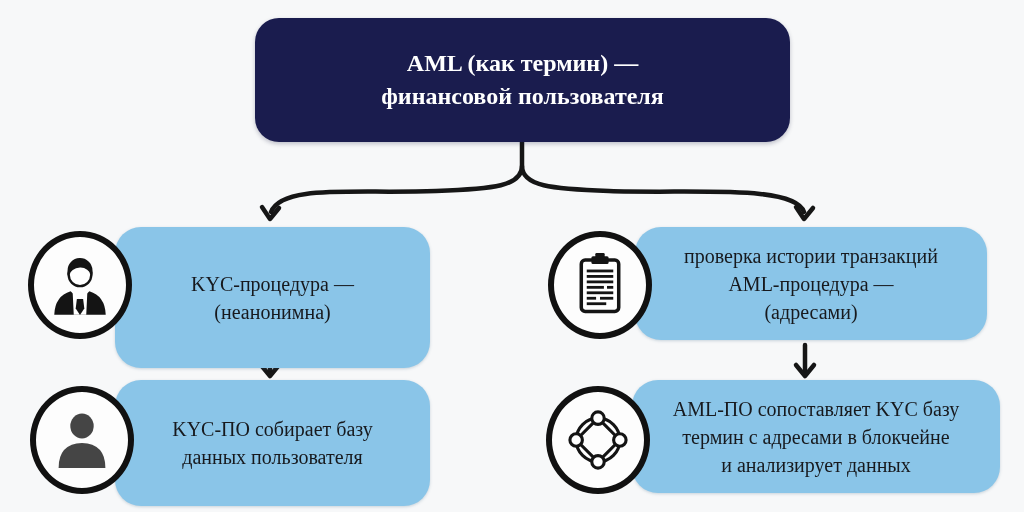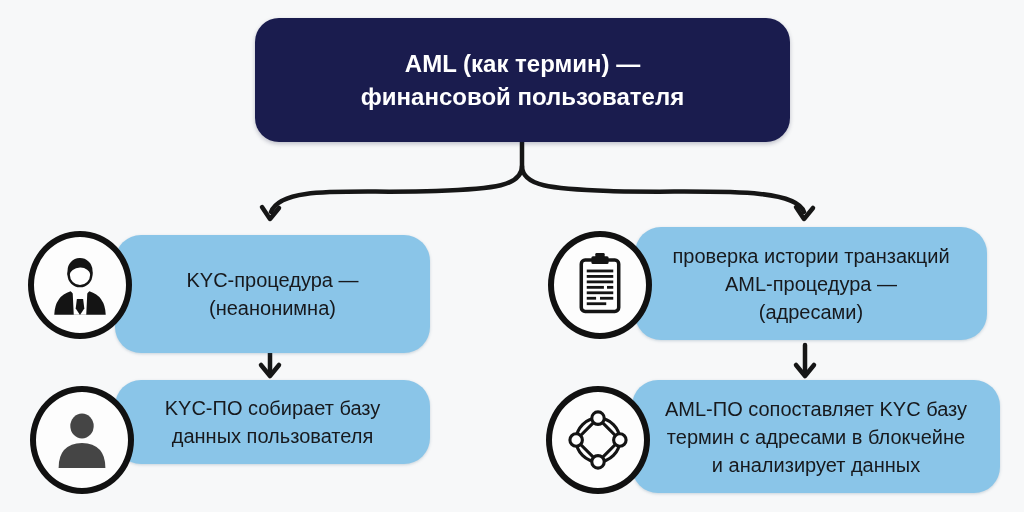--- a/index.html
+++ b/index.html
@@ -31,20 +31,21 @@
     stroke-linejoin: round;
   }
   .box {
     position: absolute;
     display: flex;
     flex-direction: column;
     align-items: center;
     justify-content: center;
     text-align: center;
     box-sizing: border-box;
+    font-family: Liberation Serif, serif;
   }
   .root-box {
     left: 255px;
     top: 18px;
     width: 535px;
     height: 124px;
     background: #1a1c4e;
     border-radius: 24px;
     color: #ffffff;
     font-size: 24px;
@@ -54,23 +55,23 @@
   }
   .node-box {
     background: #8ac5e8;
     border-radius: 26px;
     color: #17191d;
     font-size: 20px;
     font-weight: 500;
     line-height: 28px;
     box-shadow: 0 1px 3px rgba(60,100,130,0.25);
   }
-  .node-kyc-procedure { left: 115px; top: 227px; width: 315px; height: 118px; margin-top: 8px; }
+  .node-kyc-procedure { left: 115px; top: 227px; width: 315px; height: 141px; }
   .node-aml-procedure { left: 635px; top: 227px; width: 352px; height: 113px; }
-  .node-kyc-software  { left: 115px; top: 380px; width: 315px; height: 84px; }
+  .node-kyc-software  { left: 115px; top: 380px; width: 315px; height: 126px; }
   .node-aml-software  { left: 632px; top: 380px; width: 368px; height: 113px; }
   .icon-circle {
     position: absolute;
     width: 104px;
     height: 108px;
     box-sizing: border-box;
     background: #fdfdfd;
     border: 6px solid #111111;
     border-radius: 50%;
     display: flex;

